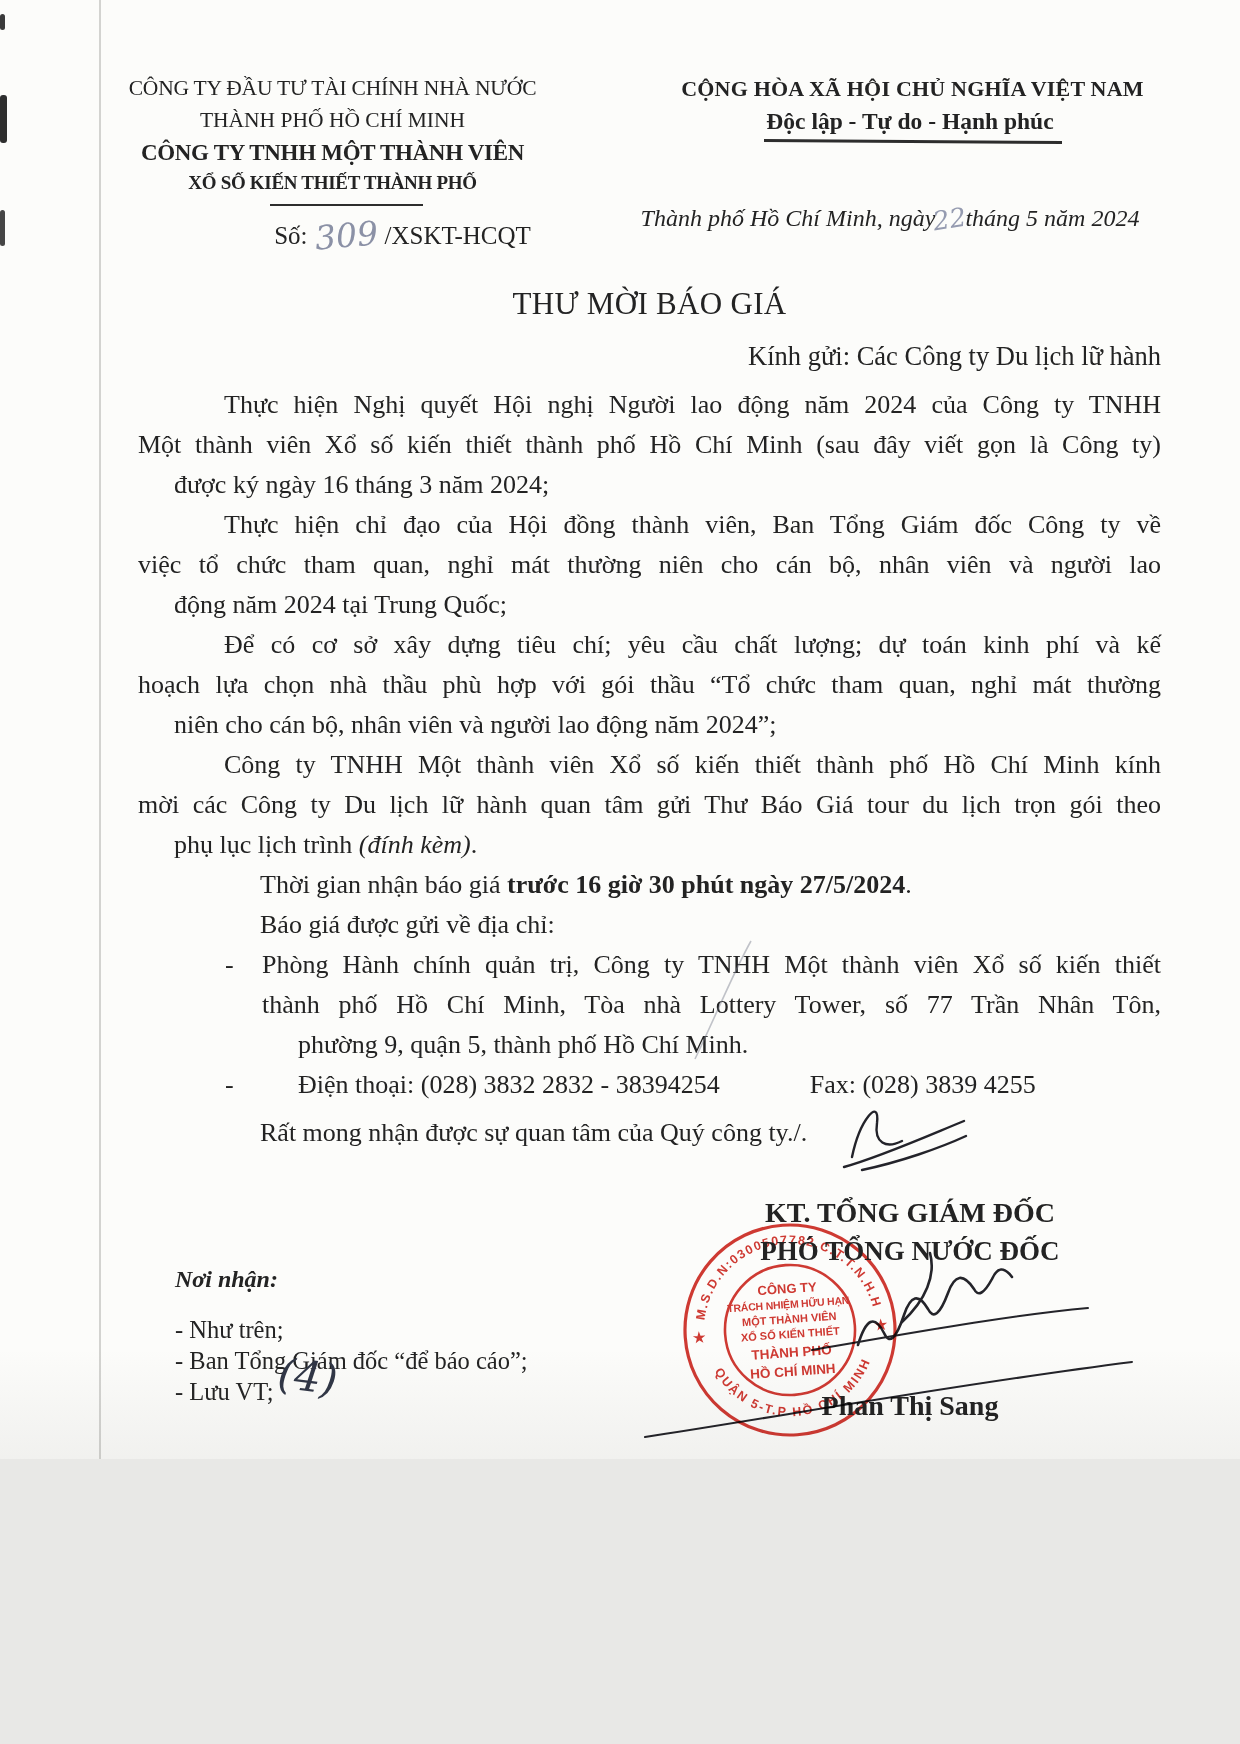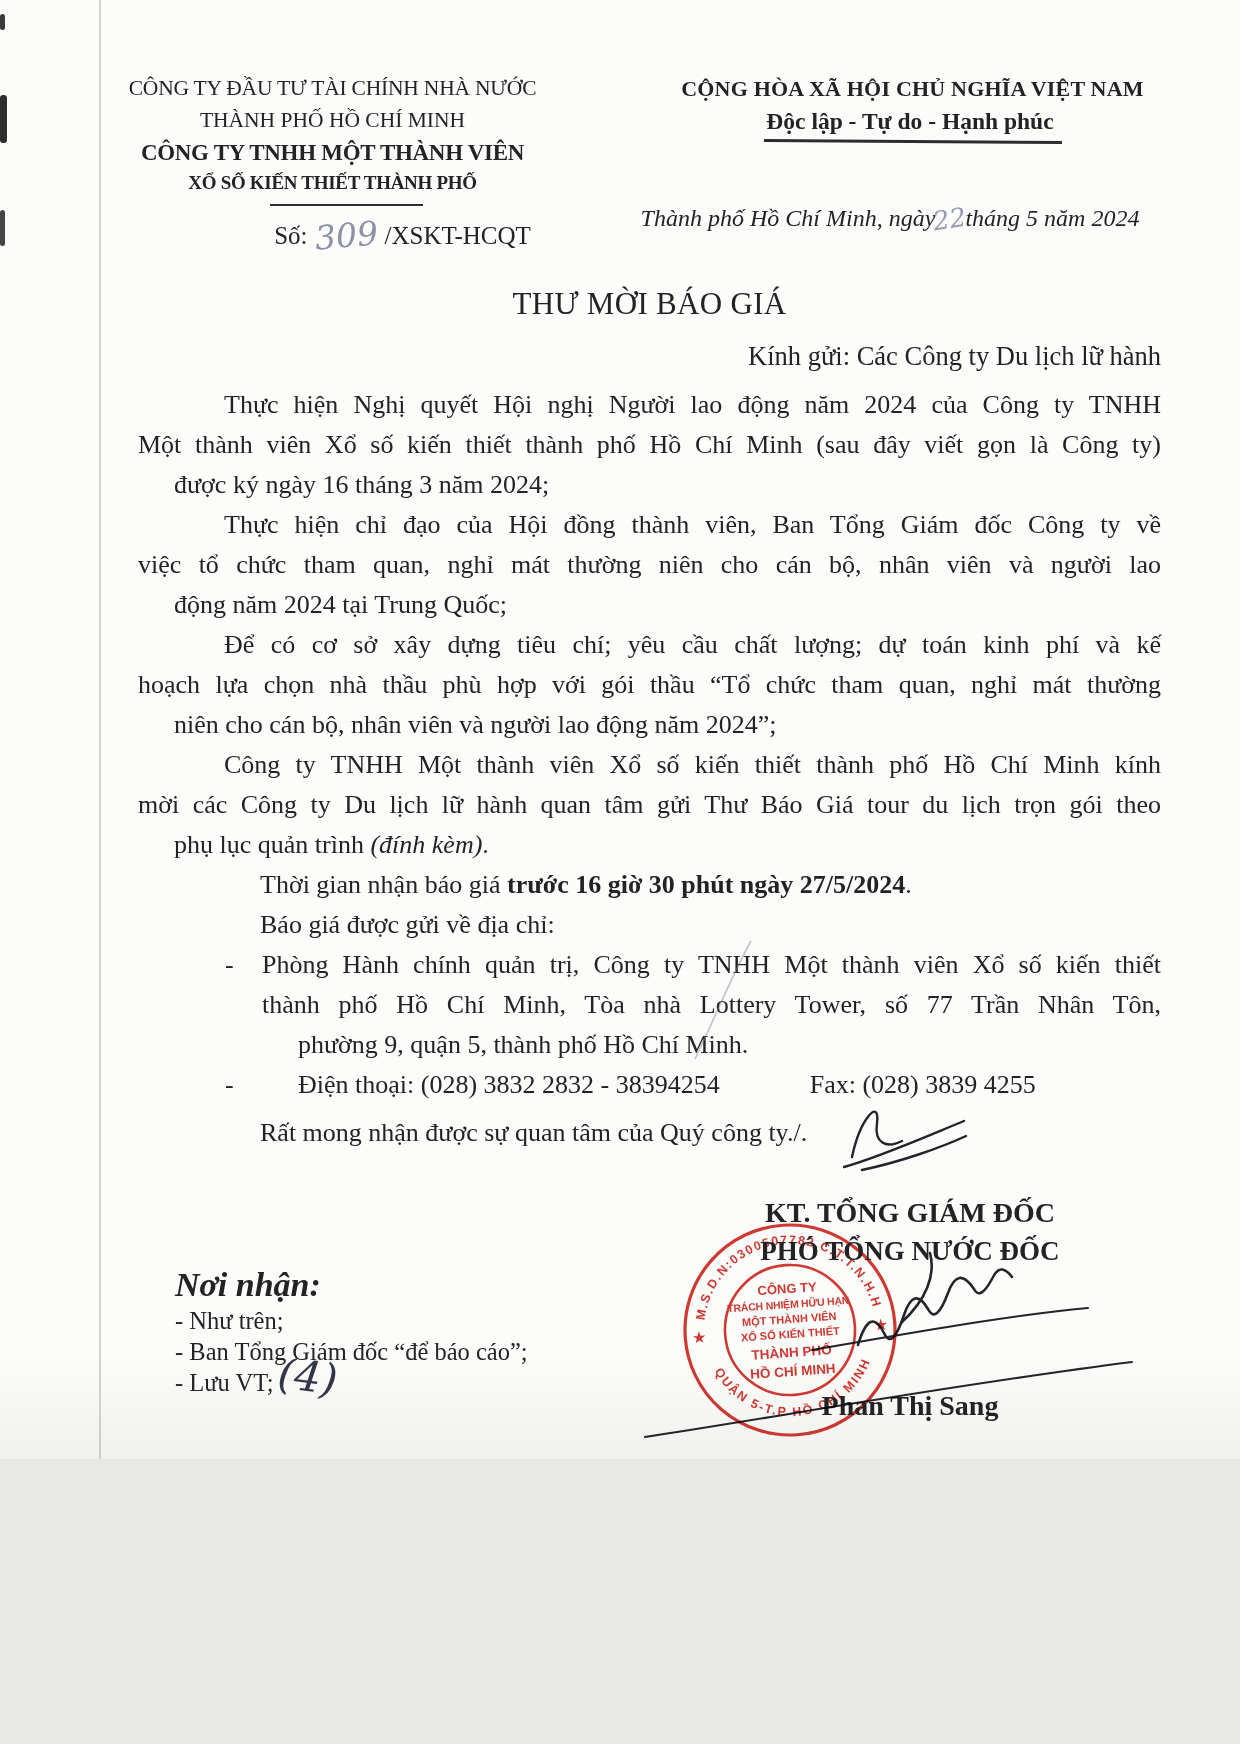--- a/index.html
+++ b/index.html
@@ -61,21 +61,21 @@
   .sig-deputy{ position:absolute; left:655px; top:1236px; width:510px; text-align:center; font-size:27px; font-weight:bold; z-index:4; }
   .sig-name{ position:absolute; left:745px; top:1390px; width:330px; text-align:center; font-size:28px; font-weight:bold; z-index:4; }
 
   .stamp-svg{ position:absolute; left:655px; top:1195px; width:270px; height:270px; z-index:2; opacity:.95; mix-blend-mode:multiply; transform:rotate(-4deg); }
   .signature-svg{ position:absolute; left:580px; top:1230px; width:620px; height:240px; z-index:5; mix-blend-mode:multiply; }
   .flourish-svg{ position:absolute; left:840px; top:1095px; width:130px; height:80px; z-index:5; }
   .ghost-svg{ position:absolute; left:665px; top:935px; width:100px; height:130px; z-index:1; }
 
   
   .recipients{ position:absolute; left:175px; top:1266px; width:430px; }
-  .rec-label{ font-size:34px; font-weight:bold; font-style:italic; margin-bottom:1px; }
+  .rec-label{ font-size:24px; font-weight:bold; font-style:italic; margin-bottom:21px; }
   .rec-item{ font-size:24.5px; line-height:31px; }
   .hand-4{ position:absolute; left:103px; top:86px; font-size:42px; color:#2f3545; font-family:"DejaVu Serif",serif; font-style:italic; transform:rotate(7deg); }
 
   .page-number{ position:absolute; left:1146px; top:1630px; font-size:23px; }
 </style>
 </head>
 <body>
 
 <div class="page">
 
@@ -115,21 +115,21 @@
         <div class="line last"><span>động năm 2024 tại Trung Quốc;</span></div>
       </div>
       <div class="para">
         <div class="line ind"><span>Để có cơ sở xây dựng tiêu chí; yêu cầu chất lượng; dự toán kinh phí và kế</span></div>
         <div class="line"><span>hoạch lựa chọn nhà thầu phù hợp với gói thầu “Tổ chức tham quan, nghỉ mát thường</span></div>
         <div class="line last"><span>niên cho cán bộ, nhân viên và người lao động năm 2024”;</span></div>
       </div>
       <div class="para">
         <div class="line ind"><span>Công ty TNHH Một thành viên Xổ số kiến thiết thành phố Hồ Chí Minh kính</span></div>
         <div class="line"><span>mời các Công ty Du lịch lữ hành quan tâm gửi Thư Báo Giá tour du lịch trọn gói theo</span></div>
-        <div class="line last"><span>phụ lục quản trình </span><span class="i">(đính kèm)</span><span>.</span></div>
+        <div class="line last"><span>phụ lục lịch trình </span><span class="i">(đính kèm)</span><span>.</span></div>
       </div>
       <div class="para">
         <div class="line last ind"><span>Thời gian nhận báo giá </span><span class="b">trước 16 giờ 30 phút ngày 27/5/2024</span><span>.</span></div>
       </div>
       <div class="para">
         <div class="line last ind"><span>Báo giá được gửi về địa chỉ:</span></div>
       </div>
       <div class="para hang">
         <span class="dash">-</span>
         <div class="line"><span>Phòng Hành chính quản trị, Công ty TNHH Một thành viên Xổ số kiến thiết</span></div>

